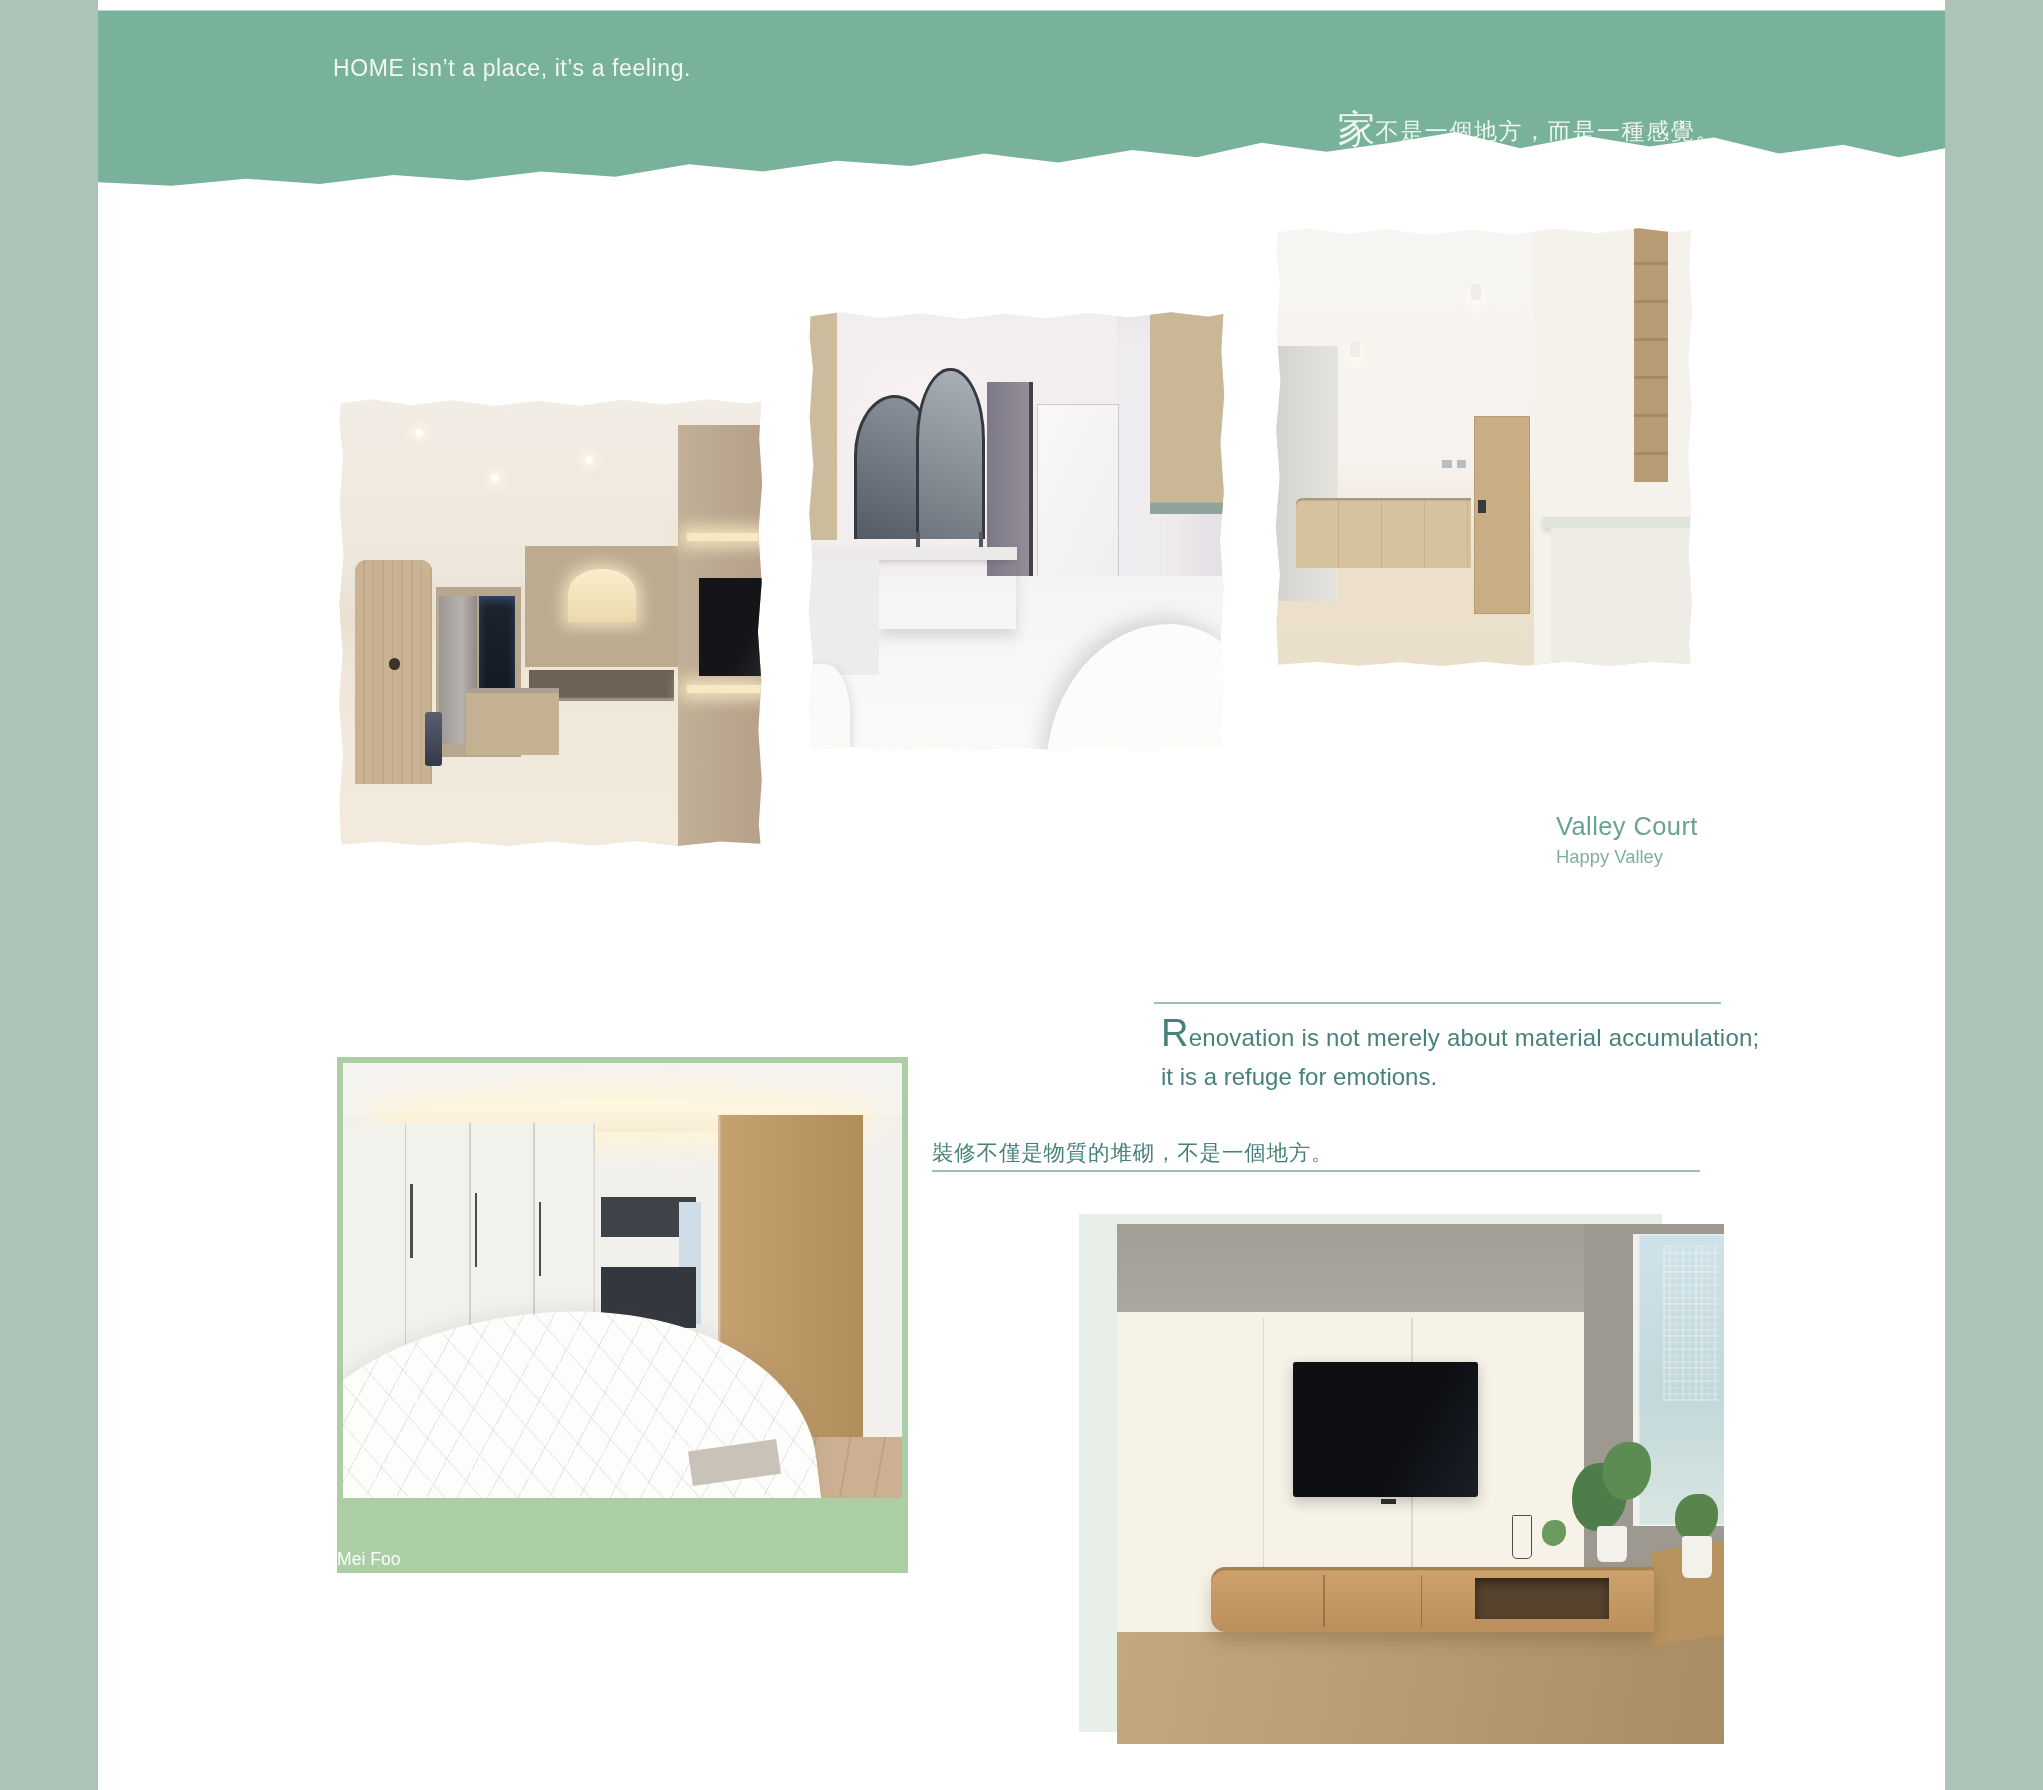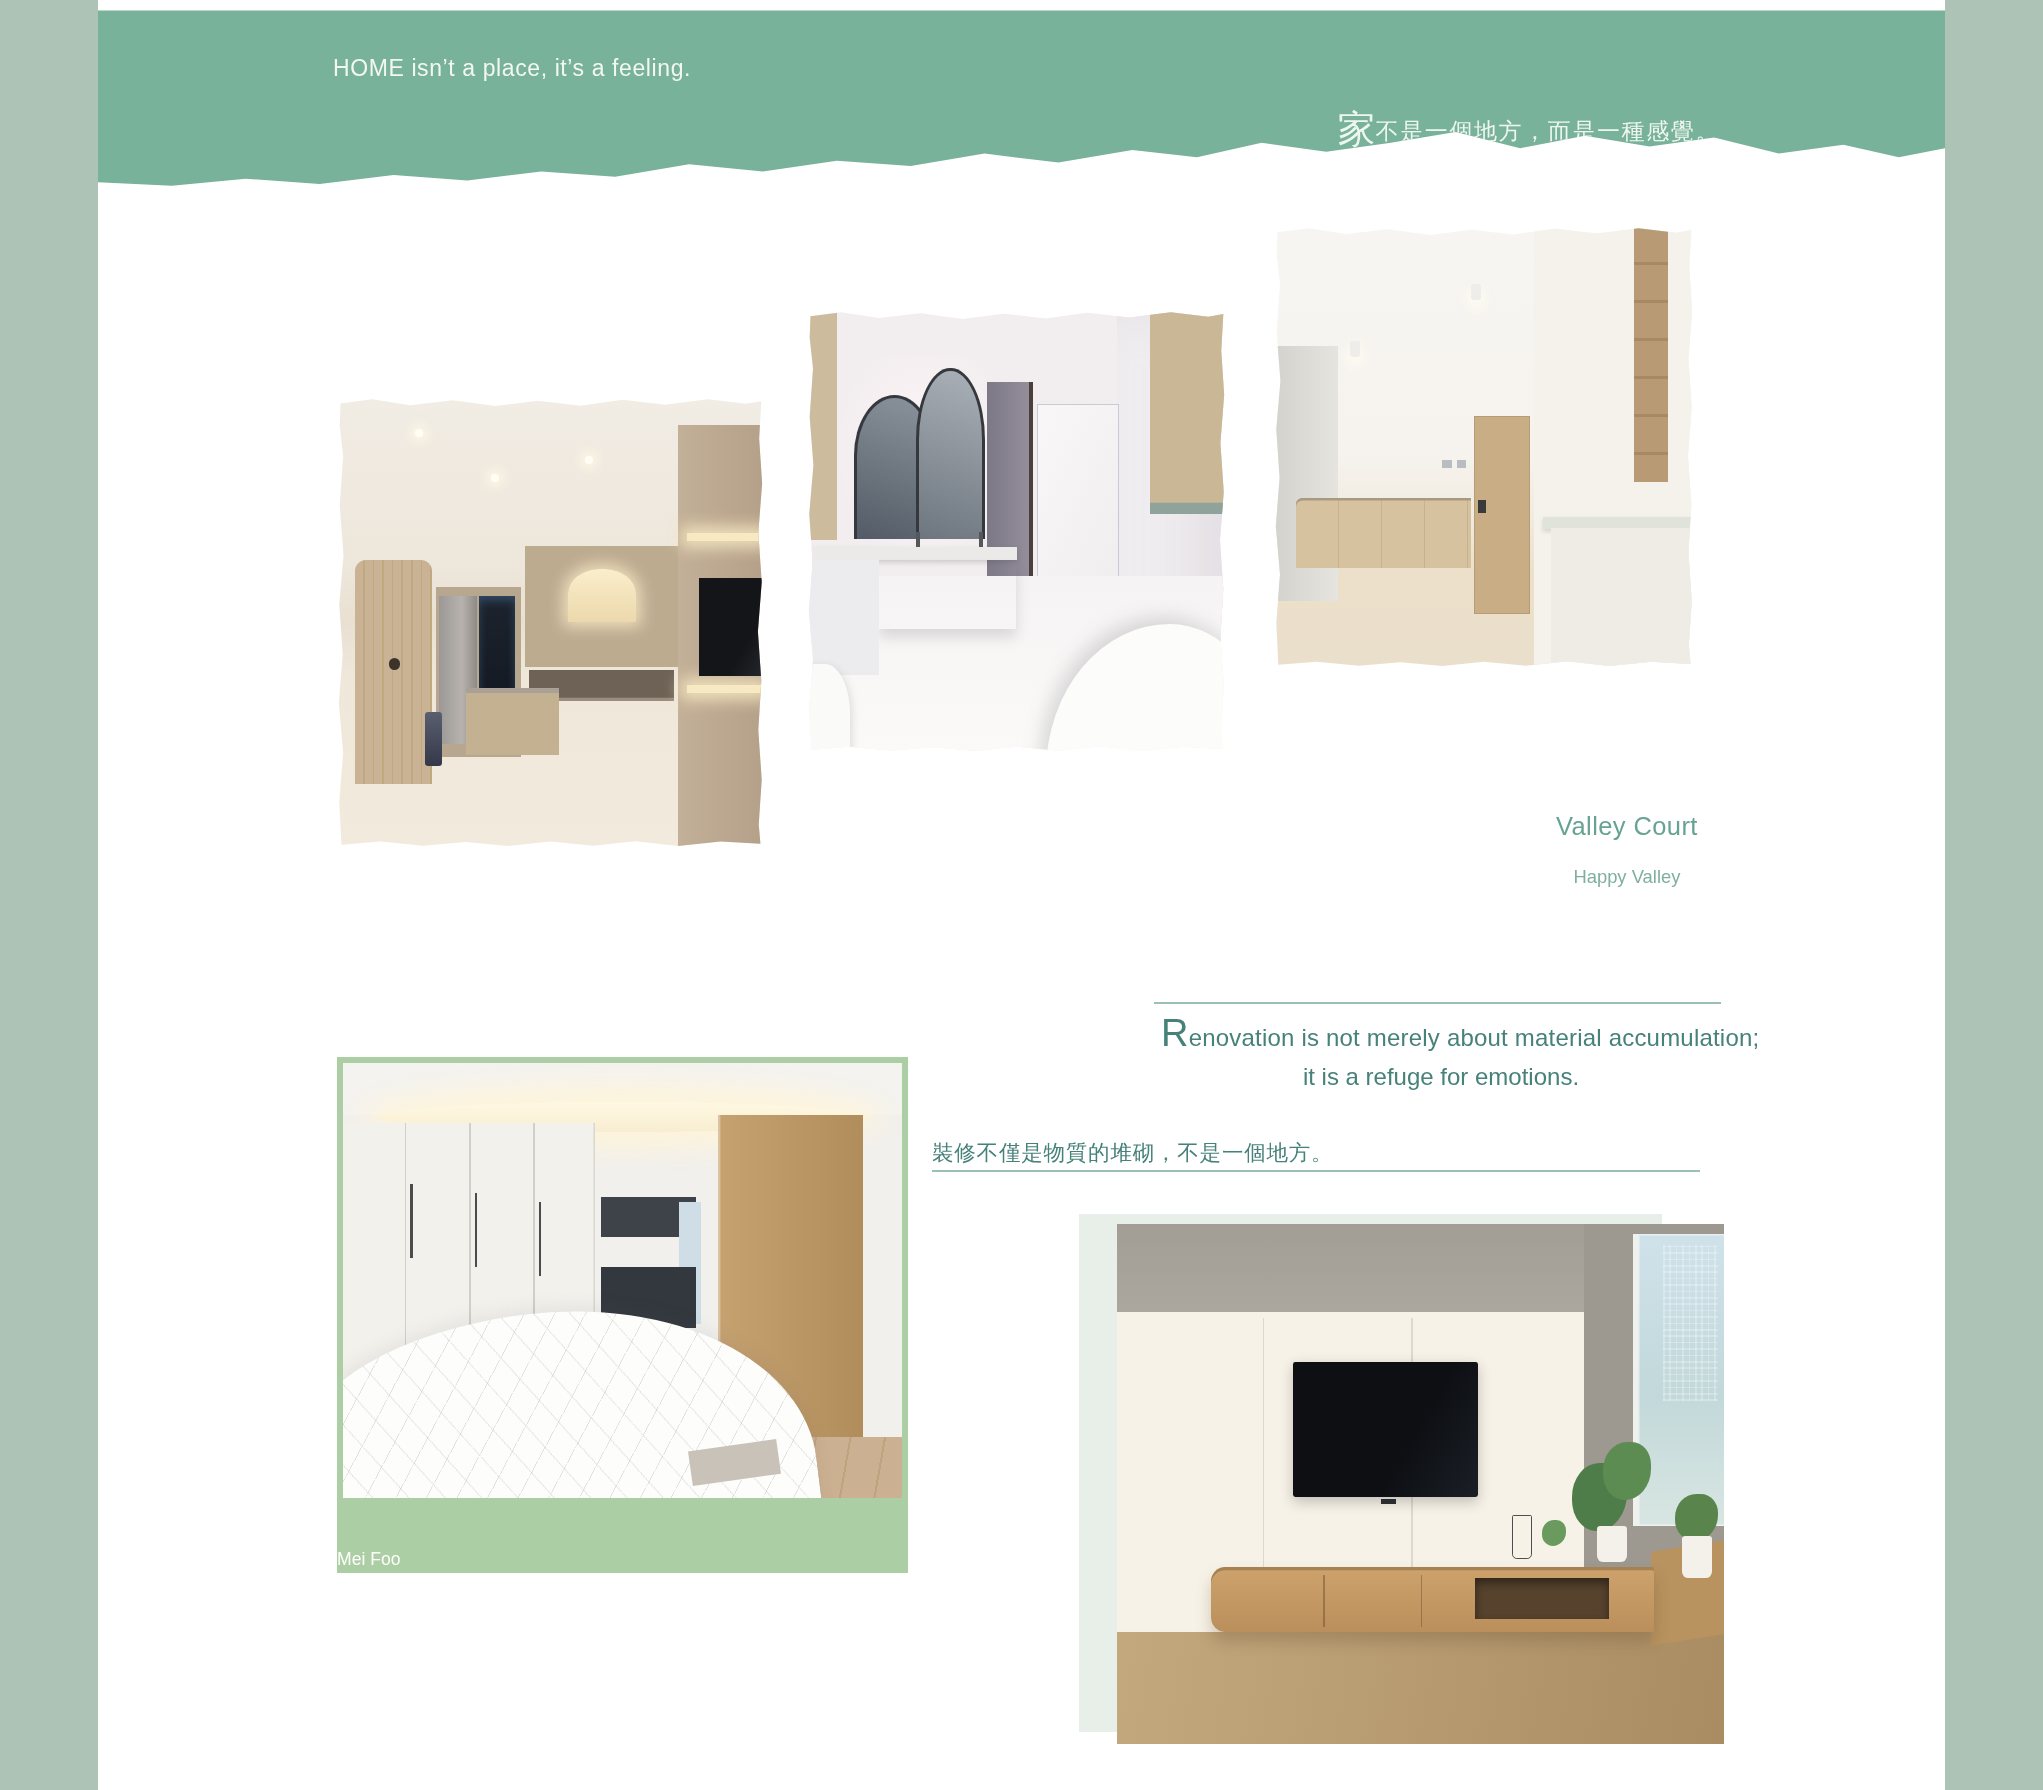--- a/index.html
+++ b/index.html
@@ -102,30 +102,30 @@
   .p3 .outlet{width:9.6px;height:8px;background:#b9bcc0;}
   .p3 .rwall{left:62%;top:0;width:38%;height:100%;background:#f5f2ec;}
   .p3 .rwood{left:86%;top:0;width:8%;height:58%;
       background:repeating-linear-gradient(180deg,#b89b74 0 35px,#a78a64 35px 38px);}
   .p3 .rcounter{left:64%;top:66%;width:36%;height:2.6%;background:#dfe3da;box-shadow:0 2.4px 4px rgba(90,90,90,.2);}
   .p3 .rlower{left:66%;top:68.5%;width:34%;height:31.5%;background:#efece6;}
 
   
   .cap-celeste{position:absolute;left:1556px;top:812px;}
   .cap-celeste .name{font-size:25.5px;color:var(--title-green,#68a293);letter-spacing:0.4px;}
-  .cap-celeste .loc{margin-top:25px;font-size:18.4px;color:var(--subtitle-green,#7fafa0);text-align:center;}
+  .cap-celeste .loc{margin-top:5px;font-size:18.4px;color:var(--subtitle-green,#7fafa0);}
 
   
   .hr{position:absolute;height:1.6px;background:var(--hr-green,#9cc0b4);}
   .hr1{left:1154px;top:1002px;width:567px;}
   .hr2{left:932px;top:1170px;width:768px;}
   .q1{position:absolute;left:1161px;top:1012px;width:560px;color:var(--teal-text,#46817a);
       font-size:24px;letter-spacing:0.2px;}
   .q1 .initial{font-size:38px;}
-  .q2{position:absolute;left:1161px;top:1063px;width:560px;text-align:center;
+  .q2{position:absolute;left:1161px;top:1063px;width:560px;text-align:left;
       color:var(--teal-text,#46817a);font-size:24px;}
   .qzh{position:absolute;left:932px;top:1138px;font-size:21.5px;letter-spacing:0.8px;
       color:var(--teal-text,#46817a);}
 
   
   .card{position:absolute;left:337px;top:1057px;width:571px;height:516px;
       background:var(--card-green,#abcea5);}
   .card .cphoto{position:absolute;left:6.4px;top:5.6px;width:559px;height:435px;overflow:hidden;
       background:#f2f0ed;}
   .card .cname{position:absolute;left:0;top:444px;width:100%;text-align:center;

